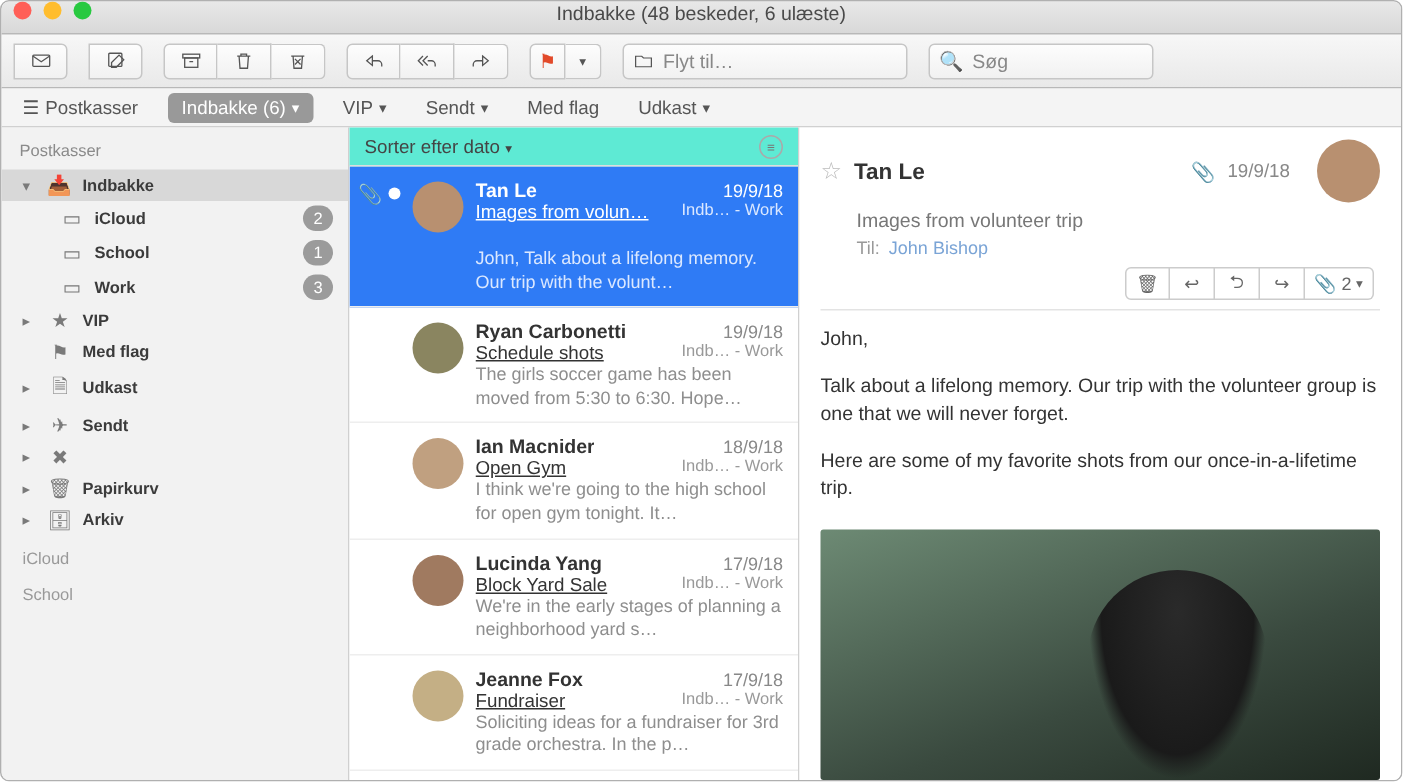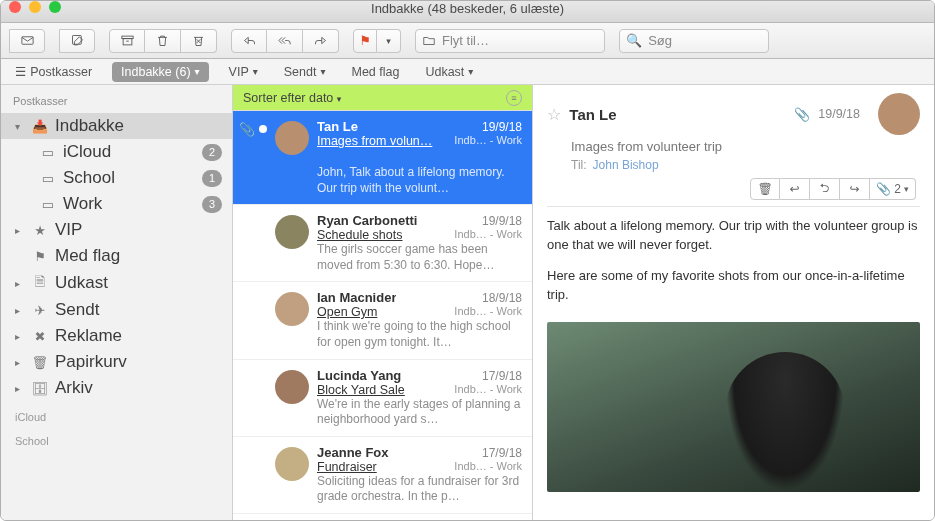--- a/index.html
+++ b/index.html
@@ -33,26 +33,26 @@
 .favbtn .chev { font-size: 10px; color: inherit; }
 
 .content { flex: 1; display: flex; min-height: 0; }
 .sidebar { width: 232px; background: #f2f2f2; border-right: 1px solid #d0d0d0; padding-top: 6px; overflow: hidden; }
 .sb-head { font-size: 11px; color: #8a8a8a; padding: 4px 12px 6px; }
 .sb-item { display: flex; align-items: center; padding: 3px 10px 3px 14px; gap: 6px; color: #3b3b3b; cursor: default; }
 .sb-item.selected { background: #d8d8d8; }
 .sb-item.child { padding-left: 38px; }
 .sb-item .disclosure { width: 10px; font-size: 10px; color: #7a7a7a; }
 .sb-item .icon { width: 18px; display: inline-flex; justify-content: center; color: #7a7a7a; }
-.sb-item .label { flex: 1; font-size: 17px; }
+.sb-item .label { flex: 1; font-size: 11px; font-weight: bold; }
 .badge { background: #9b9b9b; color: #fff; font-size: 11px; border-radius: 9px; min-width: 20px; height: 17px; display: inline-flex; align-items: center; justify-content: center; padding: 0 6px; }
 .sb-acc { font-size: 11px; color: #999; padding: 10px 14px 2px; }
 
 .msglist { width: 300px; border-right: 1px solid #d0d0d0; display: flex; flex-direction: column; background: #fff; }
-.sortbar { height: 26px; background: #bef264; border-bottom: 1px solid #ddd; display: flex; align-items: center; justify-content: space-between; padding: 0 10px; font-size: 12.5px; color: #444; }
+.sortbar { height: 26px; background: #5eead4; border-bottom: 1px solid #ddd; display: flex; align-items: center; justify-content: space-between; padding: 0 10px; font-size: 12.5px; color: #444; }
 .sortbar .ficon { width: 16px; height: 16px; border: 1px solid #aaa; border-radius: 50%; display: inline-flex; align-items: center; justify-content: center; font-size: 9px; color: #777; }
 .messages { flex: 1; overflow: hidden; }
 .msg { display: flex; gap: 8px; padding: 8px 10px 8px 6px; border-bottom: 1px solid #eee; cursor: default; }
 .msg.selected { background: #2f7bf5; color: #fff; }
 .msg .dot { width: 8px; height: 8px; border-radius: 50%; background: #2f7bf5; margin-top: 6px; flex-shrink: 0; }
 .msg.selected .dot { background: #fff; }
 .msg .clip { width: 12px; color: #888; margin-top: 3px; flex-shrink: 0; }
 .msg.selected .clip { color: #fff; }
 .msg .avatar { width: 34px; height: 34px; border-radius: 50%; background: #c8c8c8; flex-shrink: 0; margin-top: 2px; }
 .msg .body { flex: 1; min-width: 0; }
@@ -250,21 +250,20 @@
         <span class="label">Udkast</span>
       </div>
       <div class="sb-item">
         <span class="disclosure">▸</span>
         <span class="icon">✈</span>
         <span class="label">Sendt</span>
       </div>
       <div class="sb-item">
         <span class="disclosure">▸</span>
         <span class="icon">✖</span>
-        <span class="label">Reklame</span>
       </div>
       <div class="sb-item">
         <span class="disclosure">▸</span>
         <span class="icon">🗑</span>
         <span class="label">Papirkurv</span>
       </div>
       <div class="sb-item">
         <span class="disclosure">▸</span>
         <span class="icon">🗄</span>
         <span class="label">Arkiv</span>
@@ -387,20 +386,21 @@
       </div>
       <div class="actionbar">
         <div class="ab">🗑</div>
         <div class="ab">↩</div>
         <div class="ab">⮌</div>
         <div class="ab">↪</div>
         <div class="ab">📎 <span>2</span> <span style="font-size:9px;">▾</span></div>
       </div>
       <hr>
       <div class="bodytext">
+        <p>John,</p>
         <p>Talk about a lifelong memory. Our trip with the volunteer group is one that we will never forget.</p>
         <p>Here are some of my favorite shots from our once-in-a-lifetime trip.</p>
       </div>
       <div class="photo"></div>
     </div>
 
   </div>
 </div>
 
 </body></html>

